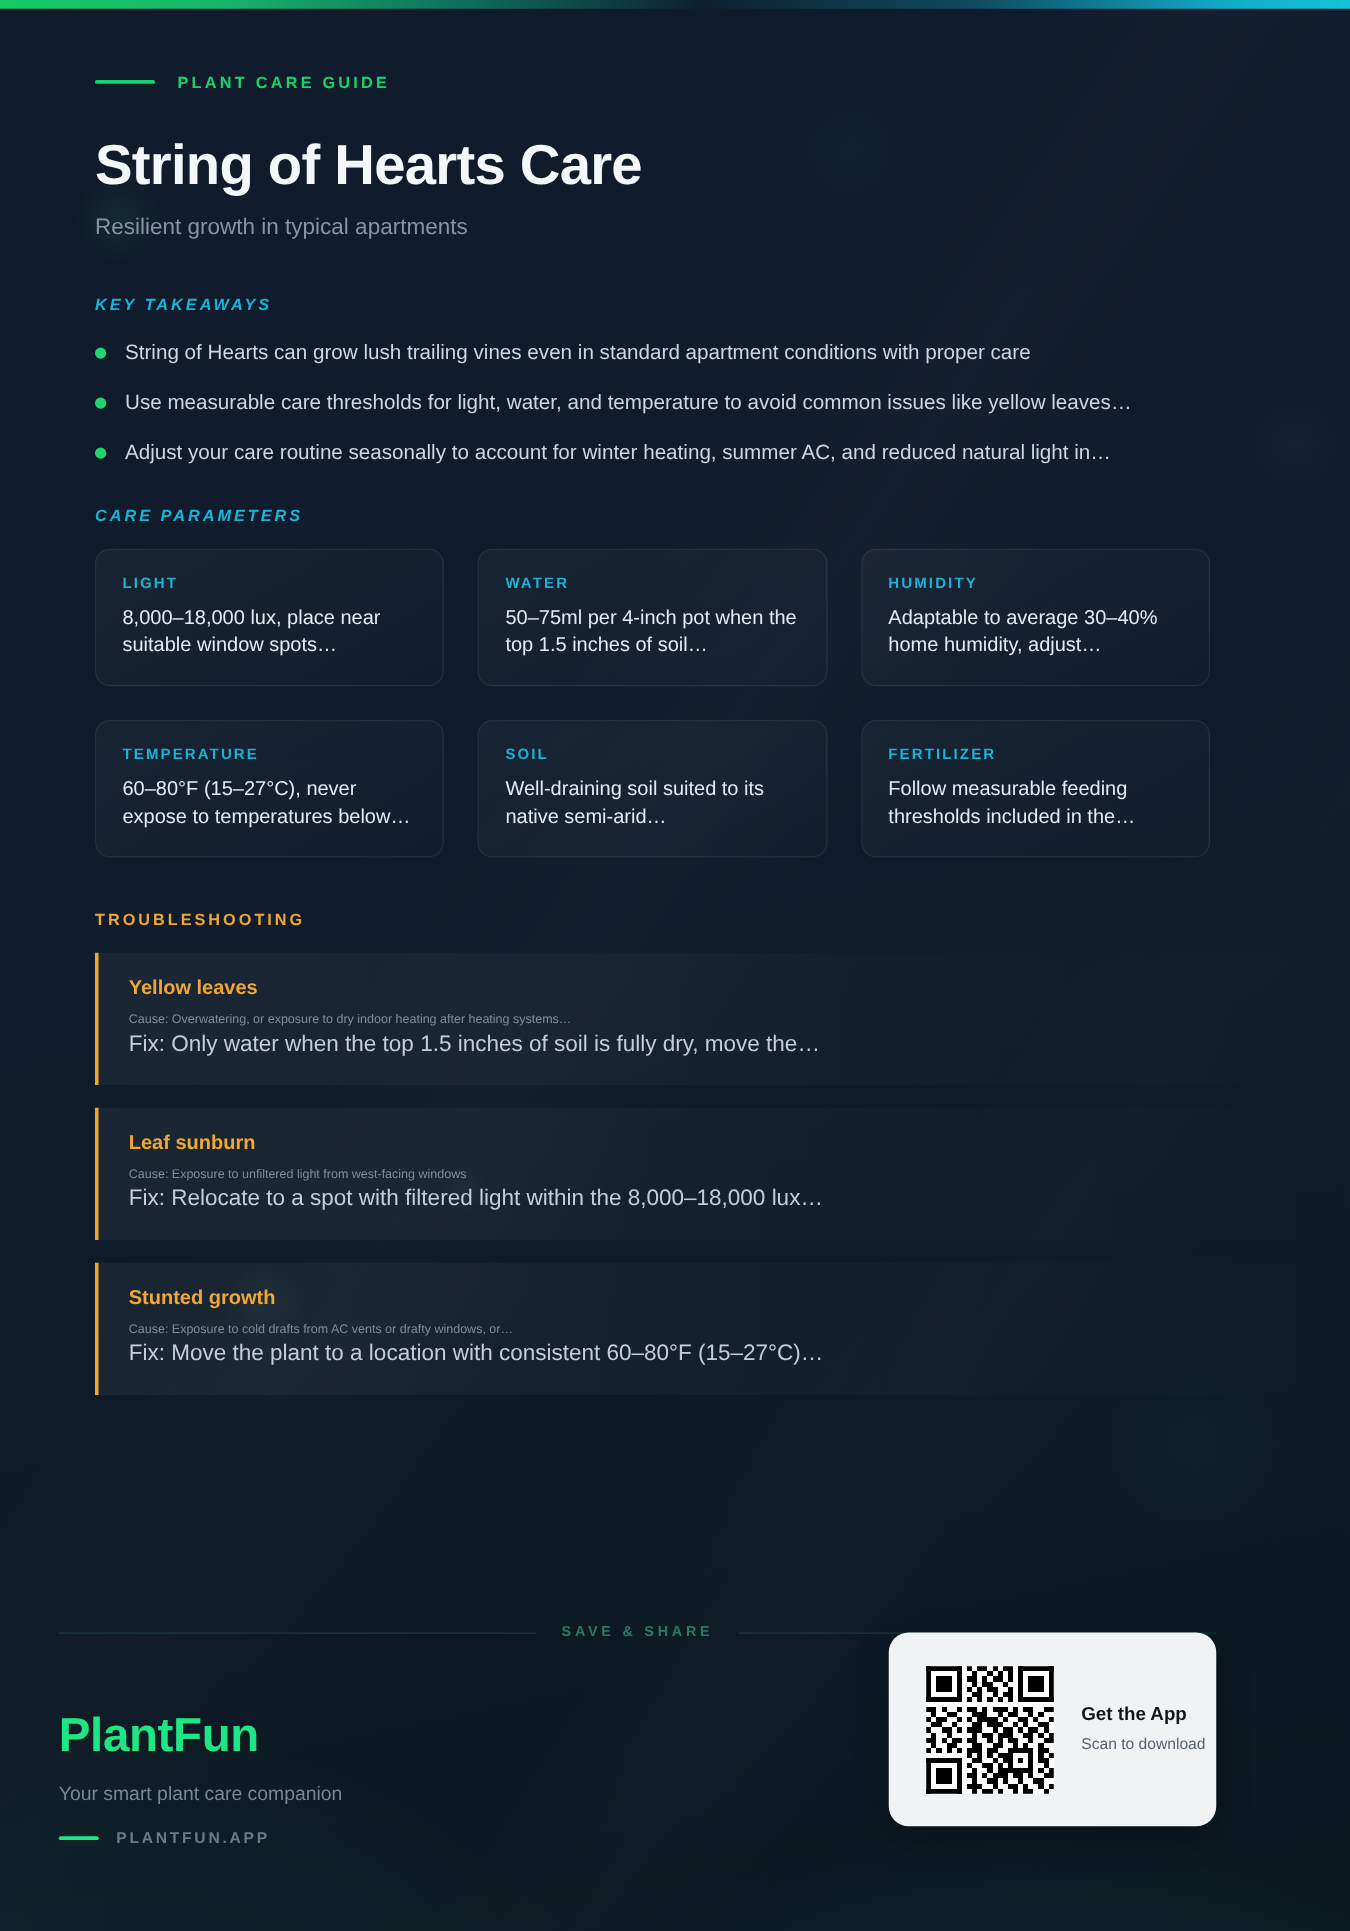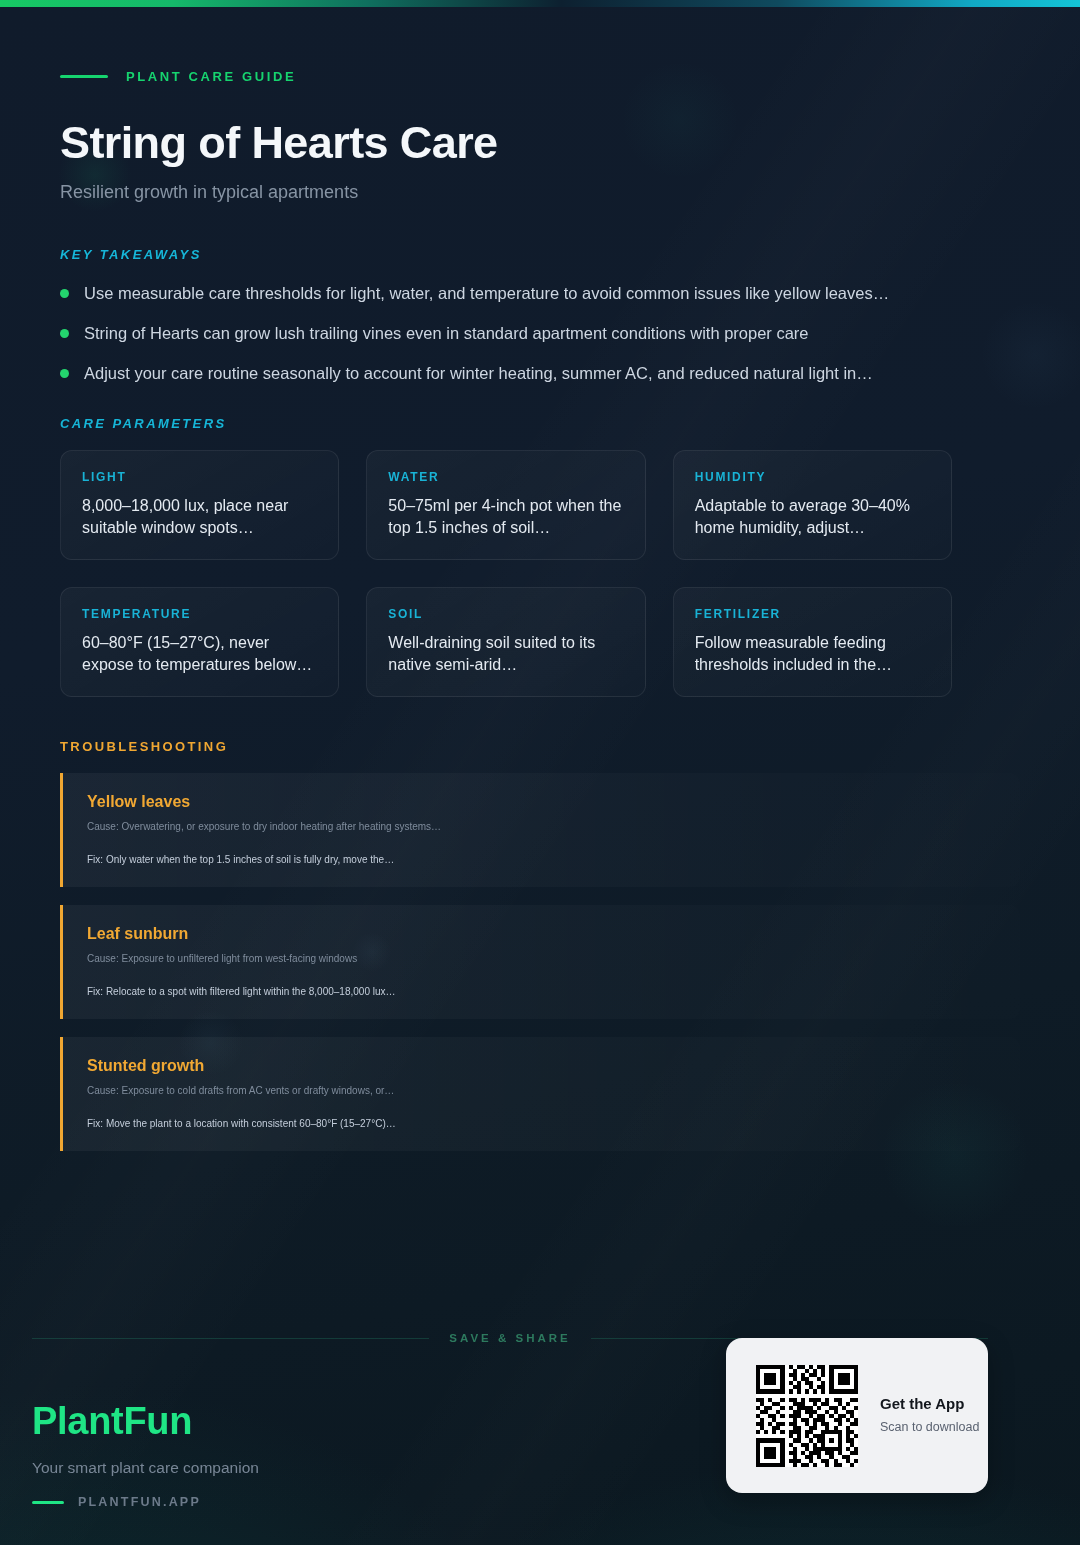--- a/index.html
+++ b/index.html
@@ -58,23 +58,23 @@
     position: absolute;
     left: 0; top: 0;
     width: 1080px;
     height: 7px;
     background: linear-gradient(90deg, #17c964 0%, #15b86a 16%, #0f6f5e 34%, #0d2030 52%, #0f4a5e 72%, #11a8c4 90%, #14c4d6 100%);
   }
 
   
   #content {
     position: absolute;
-    left: 0; top: 0;
+    left: 16px; top: 0;
     width: 1012px;
-    padding: 15px 60px;
+    padding: 4px 60px;
   }
 
   
   .eyebrow {
     display: flex;
     align-items: center;
     gap: 18px;
     margin-top: 54px;
   }
   .eyebrow-rule {
@@ -186,34 +186,33 @@
     font-weight: bold;
     color: #f1a833;
   }
   .trouble-cause {
     margin-top: 9px;
     font-size: 10px;
     color: #7f8c9c;
     line-height: 1.35;
   }
   .trouble-fix {
-    margin-top: 19px;
-    font-size: 10px;
+    margin-top: 0;
+    font-size: 18px;
     color: #c4cedb;
     line-height: 1.35;
   }
 
   
   #footer {
     position: absolute;
     left: 0;
     top: 1300px;
     width: 1020px;
-    padding: 0 32px;
-    margin-top: 32px;
+    padding: 0 47px;
   }
   .share-divider {
     display: flex;
     align-items: center;
     gap: 20px;
   }
   .share-line {
     flex: 1 1 auto;
     height: 1px;
     background: rgba(40,160,120,0.26);
@@ -318,25 +317,25 @@
       <span class="eyebrow-text">PLANT CARE GUIDE</span>
     </div>
 
     <h1 class="hero-title">String of Hearts Care</h1>
     <p class="hero-sub">Resilient growth in typical apartments</p>
 
     <div class="section-head cyan" id="takeaways-head">KEY TAKEAWAYS</div>
     <div class="takeaway-list">
       <div class="takeaway">
         <span class="takeaway-dot"></span>
-        <span class="takeaway-text">Use measurable care thresholds for light, water, and temperature to avoid common issues like yellow leaves…</span>
+        <span class="takeaway-text">String of Hearts can grow lush trailing vines even in standard apartment conditions with proper care</span>
       </div>
       <div class="takeaway">
         <span class="takeaway-dot"></span>
-        <span class="takeaway-text">String of Hearts can grow lush trailing vines even in standard apartment conditions with proper care</span>
+        <span class="takeaway-text">Use measurable care thresholds for light, water, and temperature to avoid common issues like yellow leaves…</span>
       </div>
       <div class="takeaway">
         <span class="takeaway-dot"></span>
         <span class="takeaway-text">Adjust your care routine seasonally to account for winter heating, summer AC, and reduced natural light in…</span>
       </div>
     </div>
 
     <div class="section-head cyan" id="params-head">CARE PARAMETERS</div>
     <div class="param-grid">
       <div class="param-card">

